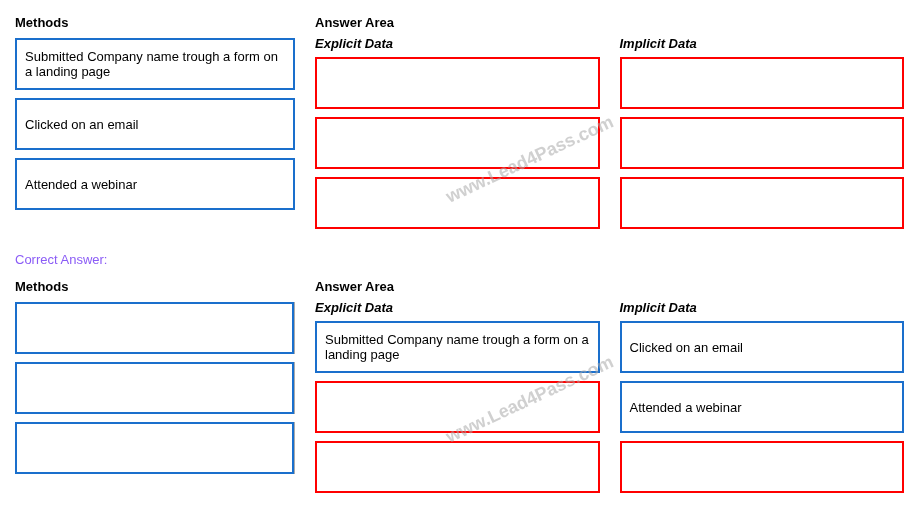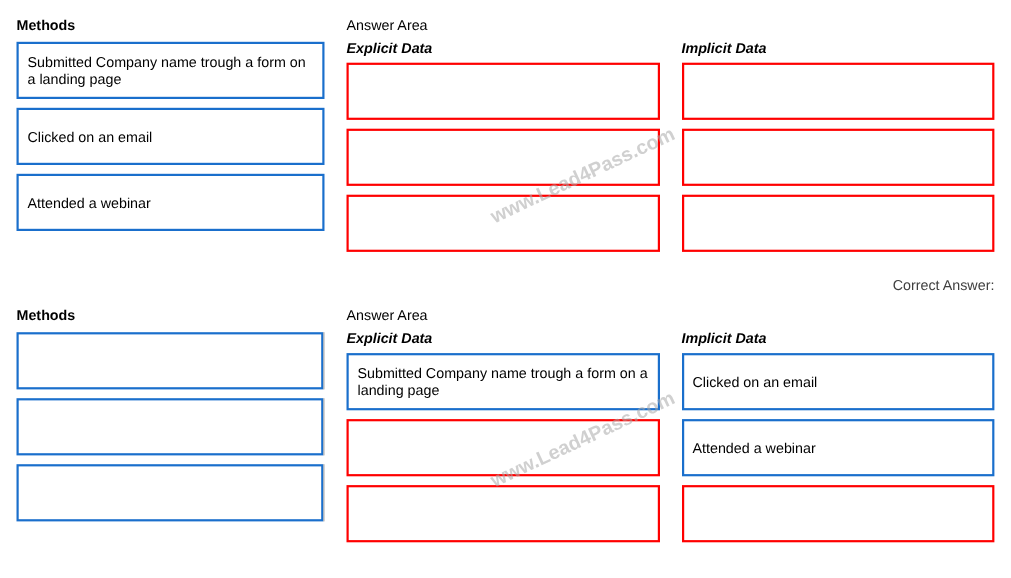--- a/index.html
+++ b/index.html
@@ -28,21 +28,21 @@
       flex: 1;
     }
 
     .col-header {
       font-weight: bold;
       margin-bottom: 8px;
       font-size: 13px;
     }
 
     .answer-area-header {
-      font-weight: normal;
+      font-weight: bold;
       margin-bottom: 6px;
       font-size: 13px;
     }
 
     .answer-columns {
       display: flex;
       gap: 20px;
     }
 
     .answer-col {
@@ -71,22 +71,21 @@
       border-color: #1a6fcc;
     }
 
     .box.empty {
       min-height: 52px;
     }
 
     .correct-answer-label {
       font-size: 13px;
       margin: 15px 0 12px 0;
-      color: #404040;
-      text-align: right;
+      color: #8b5cf6;
     }
 
     
     .watermark {
       position: absolute;
       top: 30px;
       left: 380px;
       width: 300px;
       height: 260px;
       pointer-events: none;

